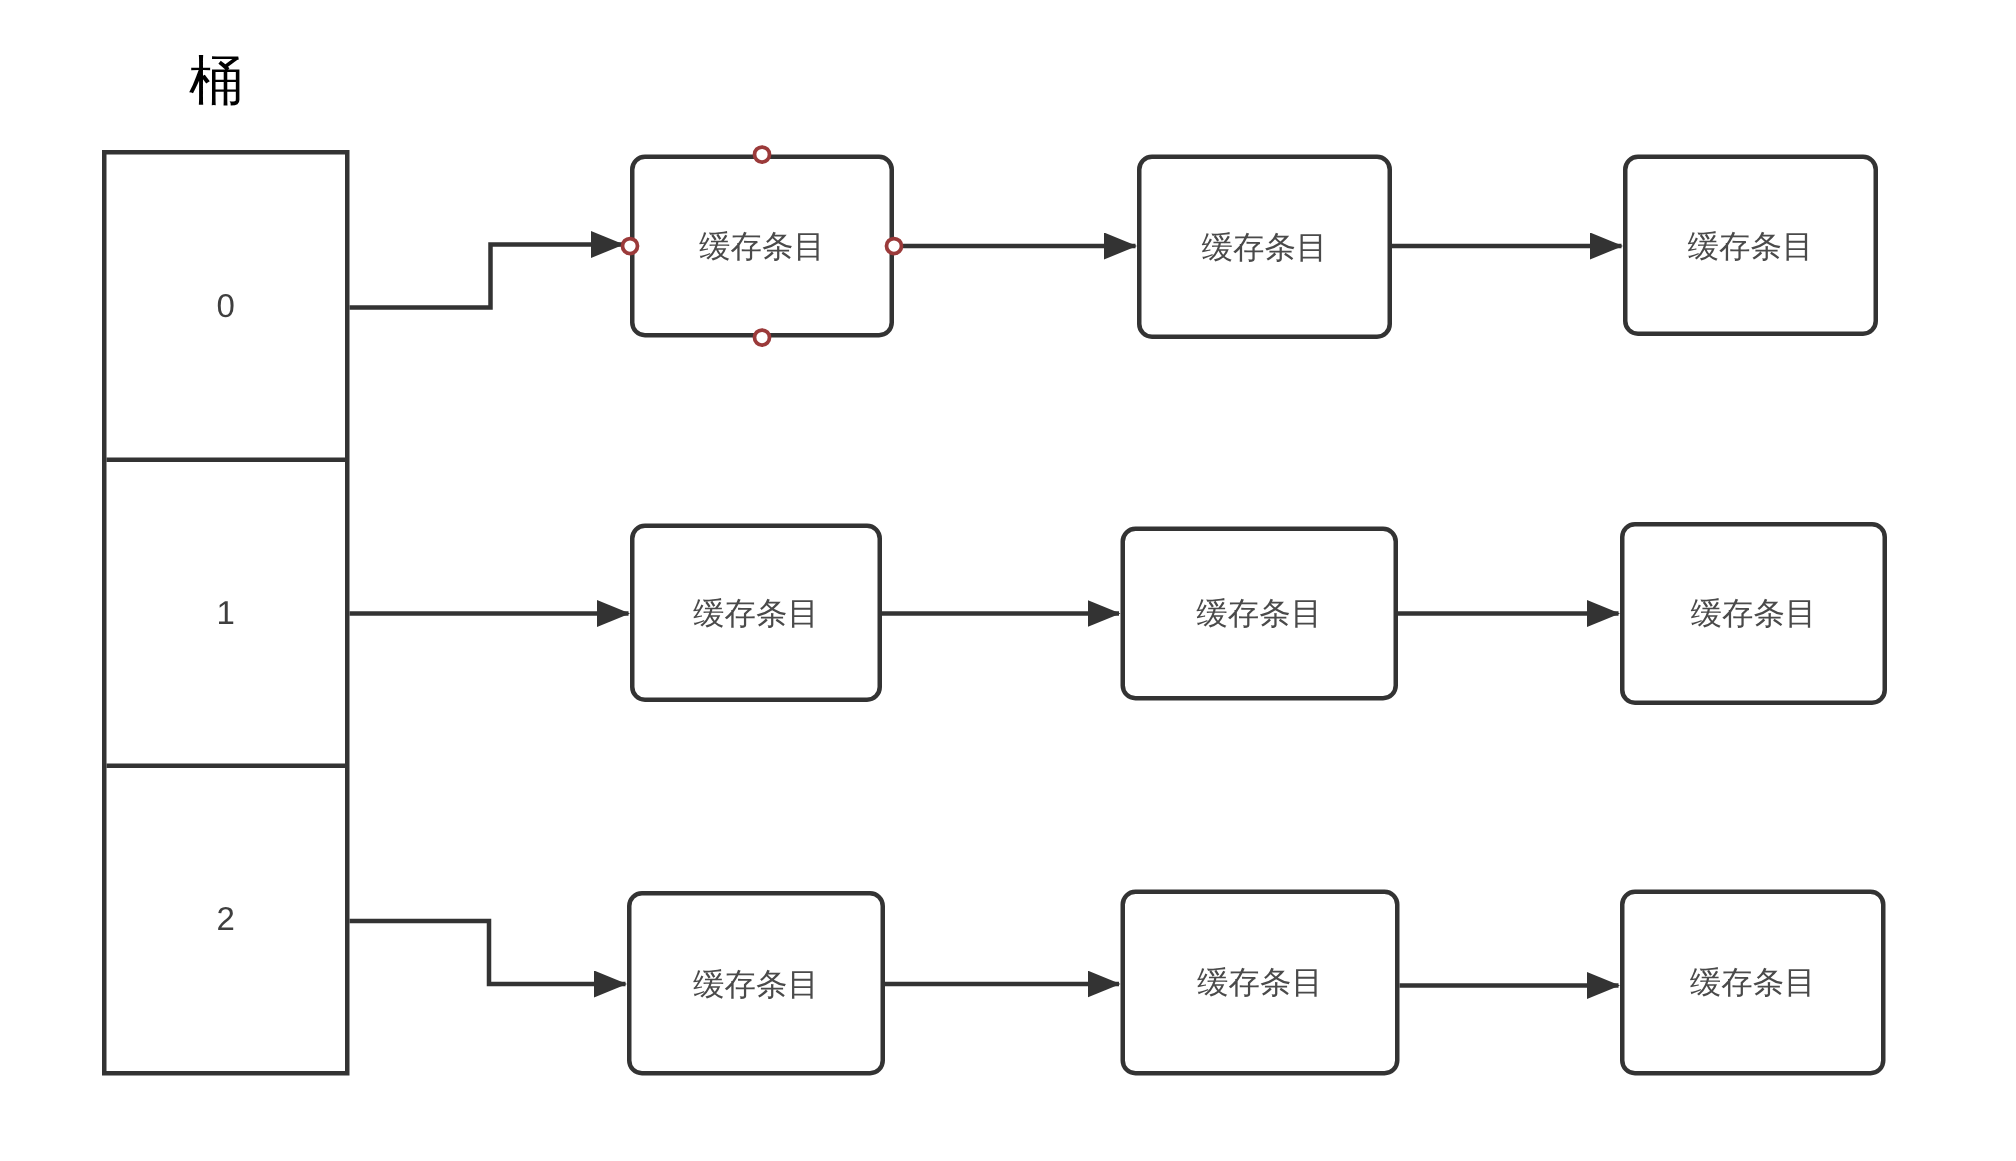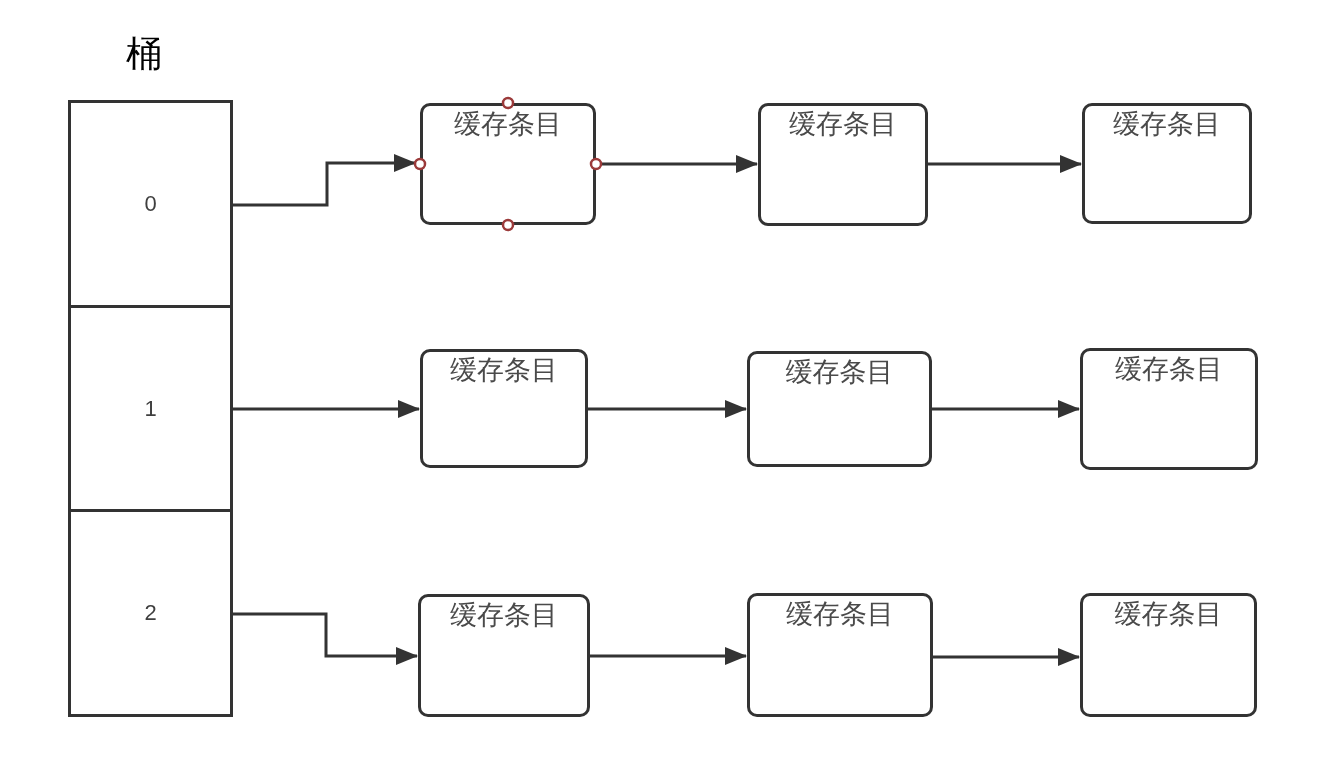--- a/index.html
+++ b/index.html
@@ -41,23 +41,23 @@
     color: #3f3f3f;
   }
   .bucket-cell + .bucket-cell { border-top: 3px solid #333333; }
   .entry {
     position: absolute;
     box-sizing: border-box;
     border: 3px solid #333333;
     border-radius: 10px;
     background: #ffffff;
     display: flex;
-    align-items: flex-start;
+    align-items: center;
     justify-content: center;
-    font-size: 27px;
+    font-size: 21px;
     color: #4a4a4a;
   }
   
   .e00 { left: 420px; top: 103px; width: 176px; height: 122px; }
   .e01 { left: 758px; top: 103px; width: 170px; height: 123px; }
   .e02 { left: 1082px; top: 103px; width: 170px; height: 121px; }
   
   .e10 { left: 420px; top: 349px; width: 168px; height: 119px; }
   .e11 { left: 747px; top: 351px; width: 185px; height: 116px; }
   .e12 { left: 1080px; top: 348px; width: 178px; height: 122px; }

